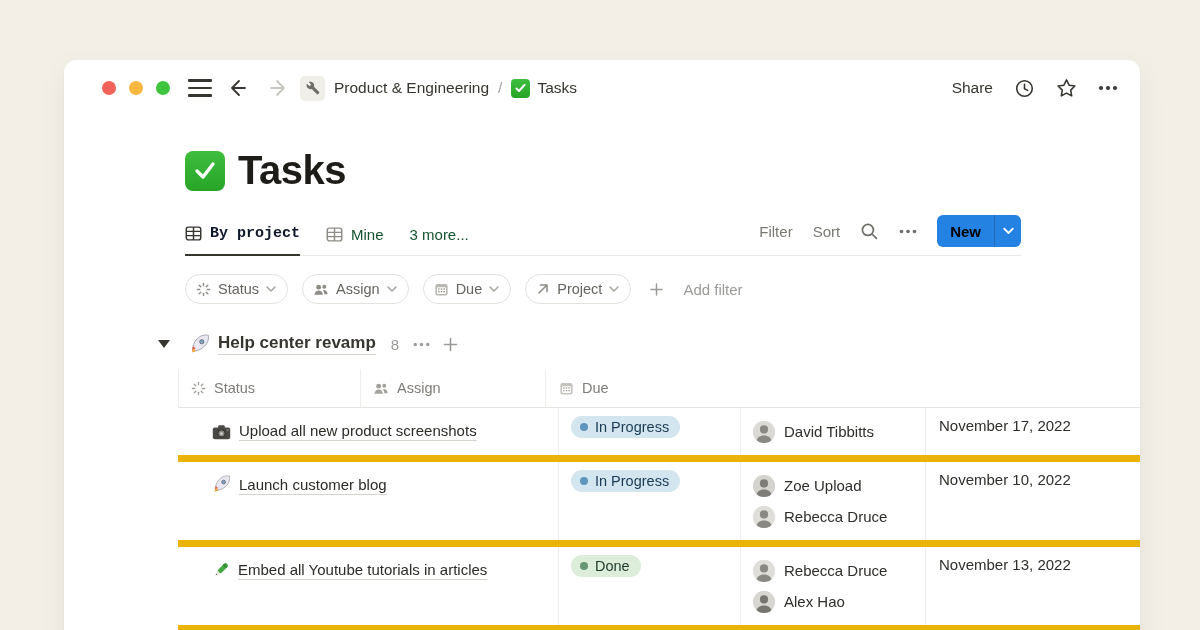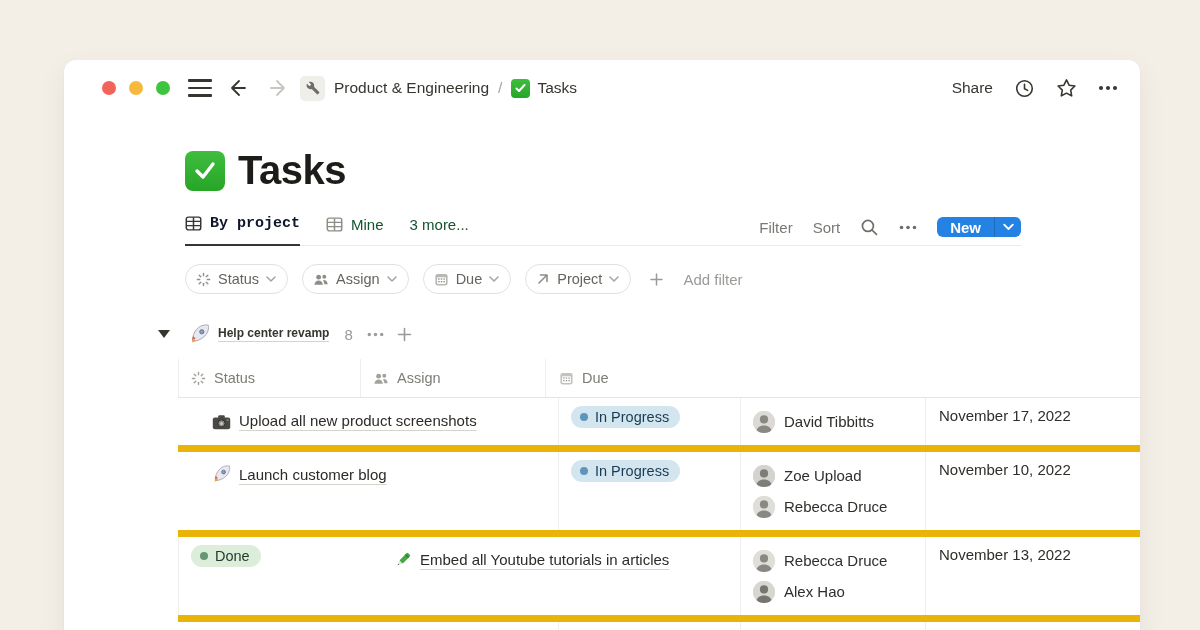--- a/index.html
+++ b/index.html
@@ -43,38 +43,38 @@
   
   .tabrow { margin:22px 0 0 121px; width:836px; display:flex; align-items:flex-end;
     border-bottom:1px solid #EBEAE6; }
   .tab { display:flex; align-items:center; gap:8px; padding-bottom:12px; font-size:15px;
     color:#14532d; cursor:pointer; }
   .tab + .tab { margin-left:26px; }
   .tab.active { color:#0f172a; font-weight:700; border-bottom:2.5px solid #37352F; margin-bottom:-1px;font-family:Liberation Mono, monospace; }
   .tab-more { margin-left:26px; }
   .viewbar-right { margin-left:auto; display:flex; align-items:center; gap:20px; padding-bottom:8px;justify-content:flex-end; }
   .tool-label { font-size:15px; color:#7A7873; cursor:pointer; }
-  .new-btn { display:flex; align-items:stretch; height:20px; background:#2483E2; border-radius:6px;
-    overflow:hidden; color:#ffffff; cursor:pointer; }
+  .new-btn { display:flex; align-items:stretch; height:32px; background:#2483E2; border-radius:6px;
+    overflow:hidden; color:#000000; cursor:pointer; }
   .new-btn .lbl { display:flex; align-items:center; padding:0 13px; font-size:15px; font-weight:700; }
   .new-btn .chev { display:flex; align-items:center; justify-content:center; width:27px;
     border-left:1px solid rgba(0,0,0,.18); }
   
   .chiprow { margin:18px 0 0 121px; display:flex; align-items:center; gap:14px; }
   .chip { height:30px; display:flex; align-items:center; gap:7px; padding:0 11px 0 10px;
     border:1px solid #E3E1DC; border-radius:16px; font-size:14.5px; color:#66645F; cursor:pointer;
     background:#fff; }
   .add-filter { display:flex; align-items:center; gap:20px; color:#9B9A97; font-size:15px;
     margin-left:5px; cursor:pointer; }
   
   .grouprow { margin:27px 0 0 0; padding-left:94px; display:flex; align-items:center; height:26px; }
   .tri { width:0; height:0; border-left:6.5px solid transparent; border-right:6.5px solid transparent;
     border-top:8px solid #37352F; cursor:pointer; }
   .group-emoji { margin-left:19px; display:flex; }
-  .group-title { margin-left:8px; font-size:12px; font-weight:700; color:#37352F;
+  .group-title { margin-left:8px; font-size:17px; font-weight:700; color:#37352F;
     border-bottom:1.5px solid #D5D3CC; padding-bottom:1px; cursor:pointer; }
   .group-count { margin-left:15px; font-size:15px; color:#9B9A97; }
   .group-dots { margin-left:14px; color:#9B9A97; display:flex; cursor:pointer; }
   .group-plus { margin-left:13px; color:#9B9A97; display:flex; cursor:pointer; }
   
   .tbl { margin:12px 0 0 114px; width:962px; font-size:15px; }
   .trow { display:flex; border-bottom:7px solid #eab308; }
   .trow.head { border-bottom:1px solid #E7E5E1; }
   .c { flex:none; }
   .c-name  { width:380px; padding:9px 40px 9px 34px; }
@@ -416,37 +416,37 @@
                 <circle cx="11" cy="8.4" r="4.1" fill="#8A8883"></circle>
                 <path d="M2.5 22c.8-5.2 4.3-7.6 8.5-7.6s7.7 2.4 8.5 7.6z" fill="#8A8883"></path>
               </svg></span>
           <span>Rebecca Druce</span>
         </div>
       </div>
       <div class="c c-due"><span>November 10, 2022</span></div>
     </div>
 
     <div class="trow r3">
-      <div class="c c-status">
-        <span class="pill st-green">
-            <span class="dot"></span>
-            <span>Done</span>
-          </span>
-      </div>
       <div class="c c-name">
         <span class="task-ico">
           <svg width="18" height="18" viewBox="0 0 18 18">
               <g transform="rotate(45 9 9)">
                 <rect x="6.7" y="0.5" width="4.6" height="11.5" rx="1.2" fill="#45A845"></rect>
                 <rect x="6.7" y="2.6" width="4.6" height="1.6" fill="#2F8A2F"></rect>
                 <path d="M6.7 12h4.6l-2.3 4.6z" fill="#E8E4D9"></path>
                 <path d="M8.3 14.9h1.4l-.7 1.7z" fill="#55524C"></path>
               </g>
             </svg>
         </span><span class="task-title">Embed all Youtube tutorials in articles</span>
+      </div>
+      <div class="c c-status">
+        <span class="pill st-green">
+            <span class="dot"></span>
+            <span>Done</span>
+          </span>
       </div>
       <div class="c c-assign">
         <div class="person">
           <span class="avatar"><svg width="22" height="22" viewBox="0 0 22 22">
                 <rect width="22" height="22" fill="#E0DED9"></rect>
                 <circle cx="11" cy="8.4" r="4.1" fill="#8A8883"></circle>
                 <path d="M2.5 22c.8-5.2 4.3-7.6 8.5-7.6s7.7 2.4 8.5 7.6z" fill="#8A8883"></path>
               </svg></span>
           <span>Rebecca Druce</span>
         </div>

